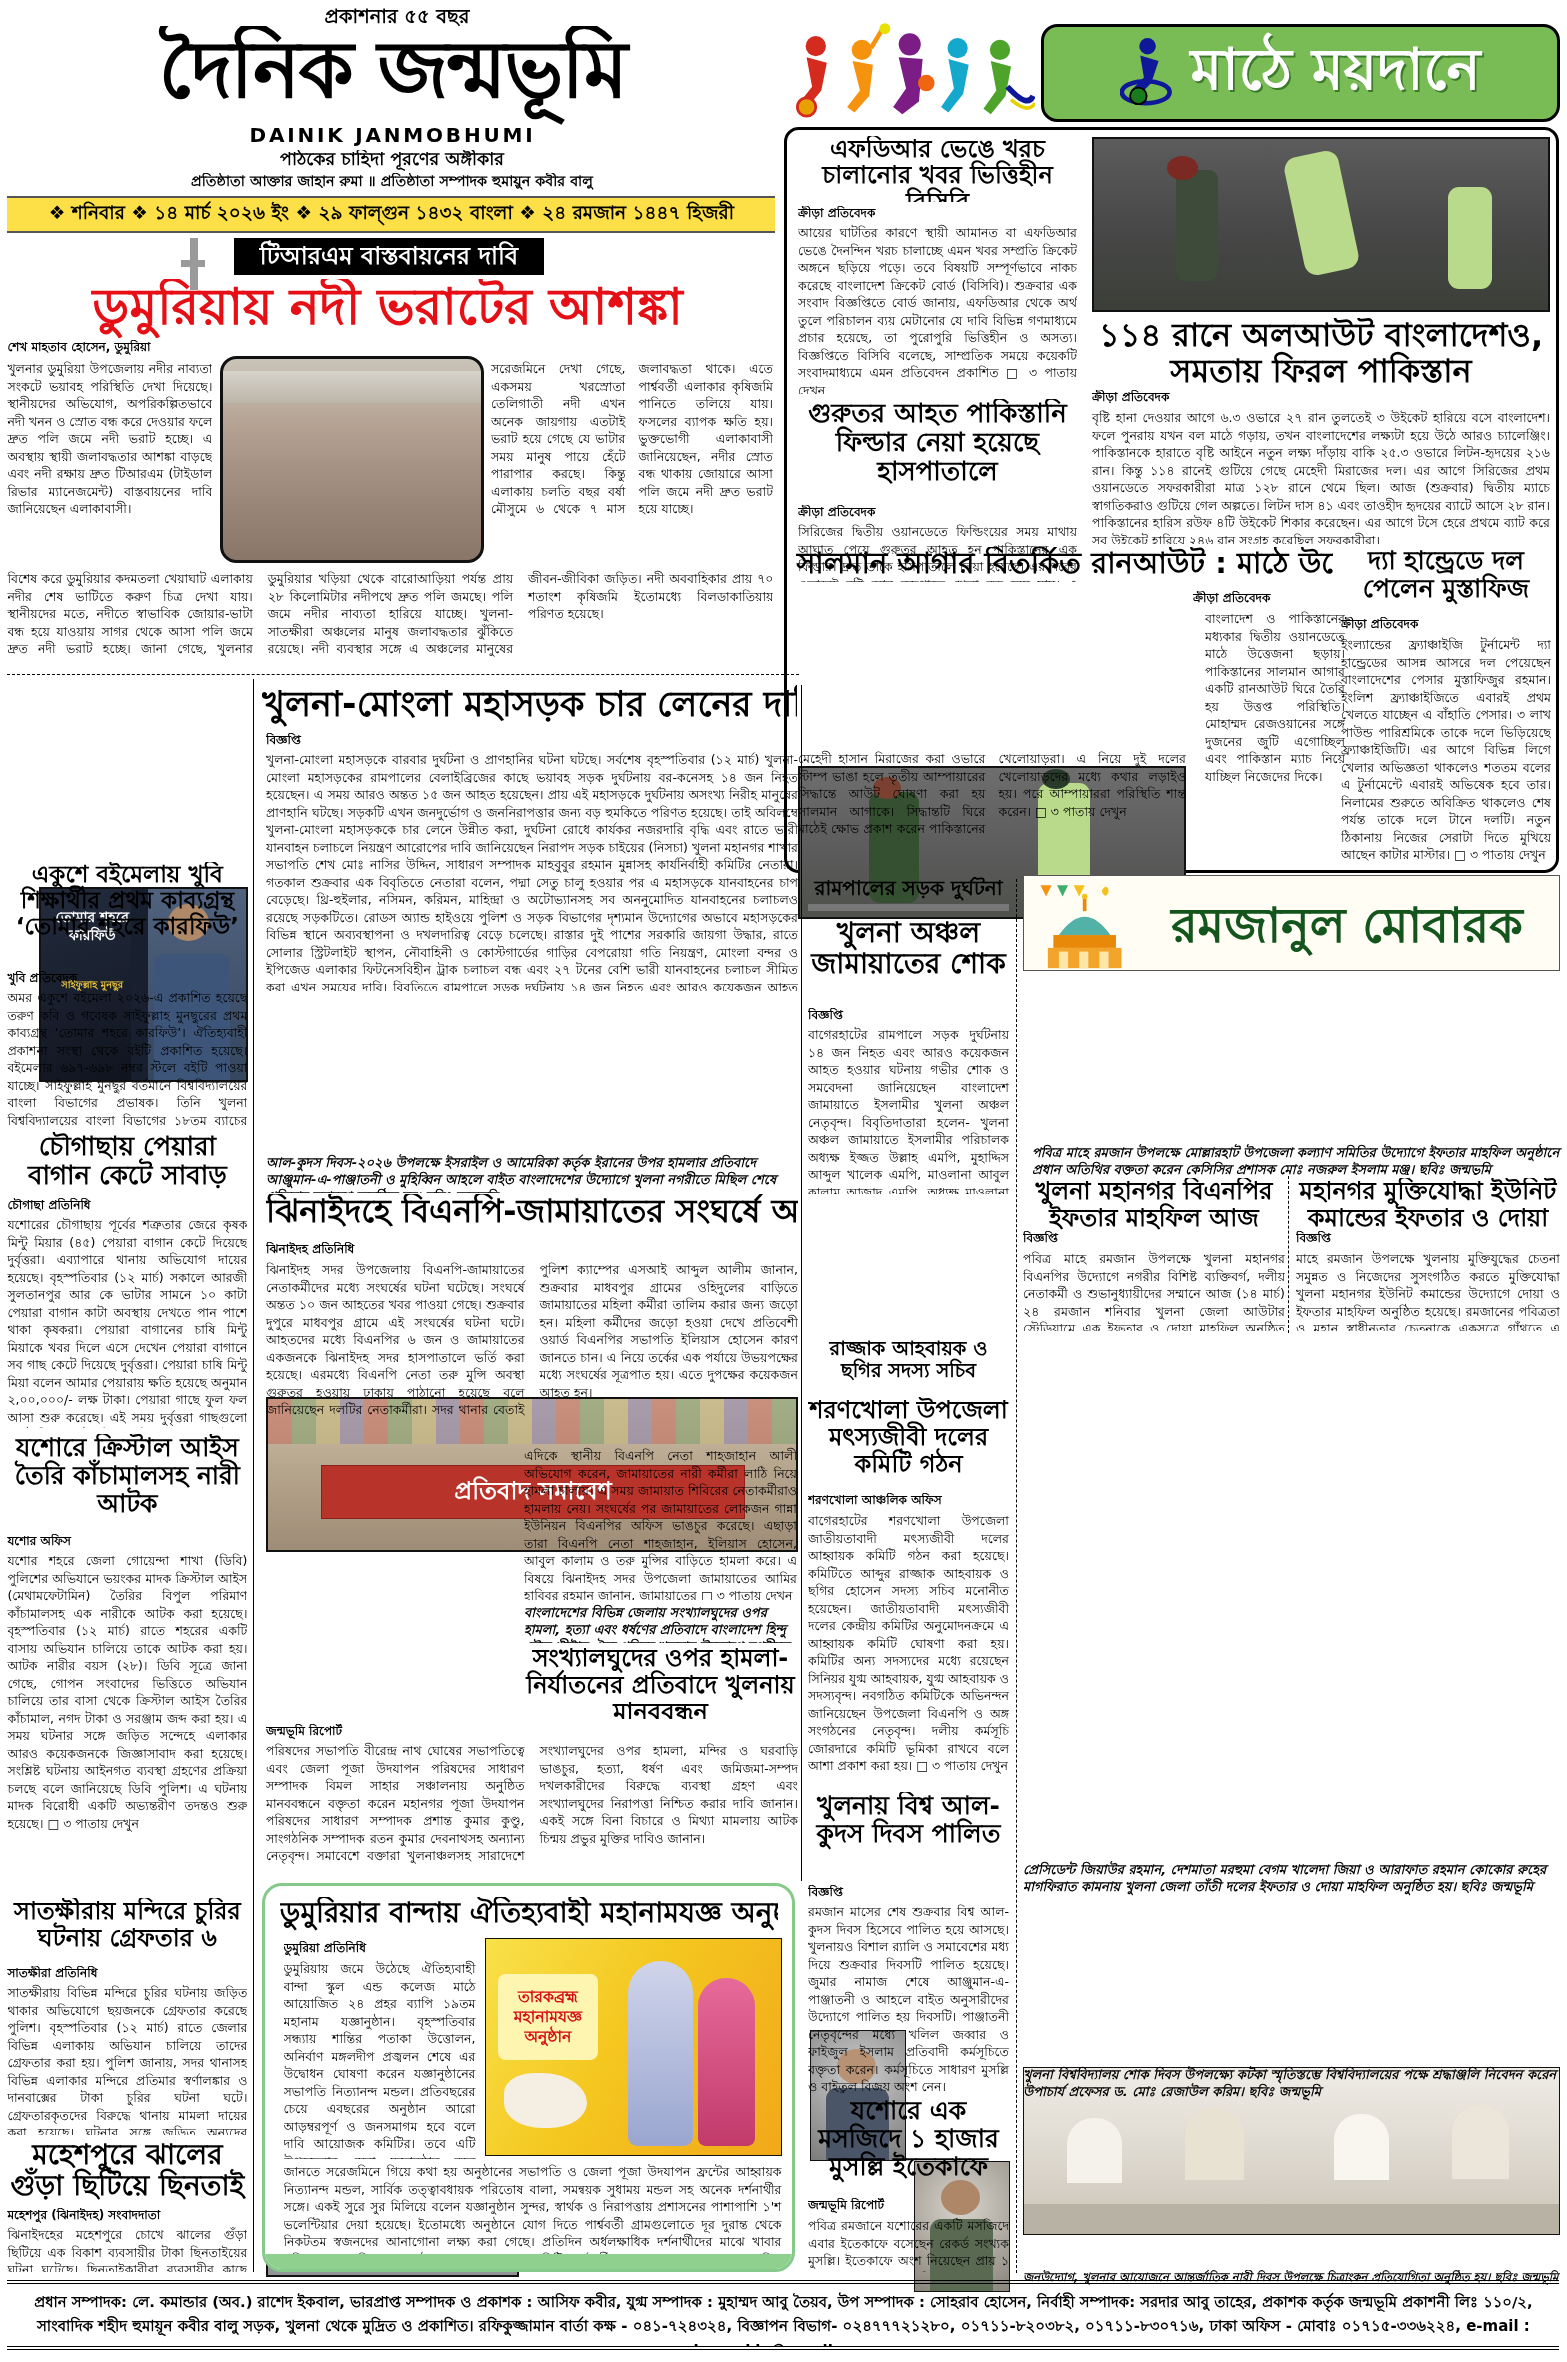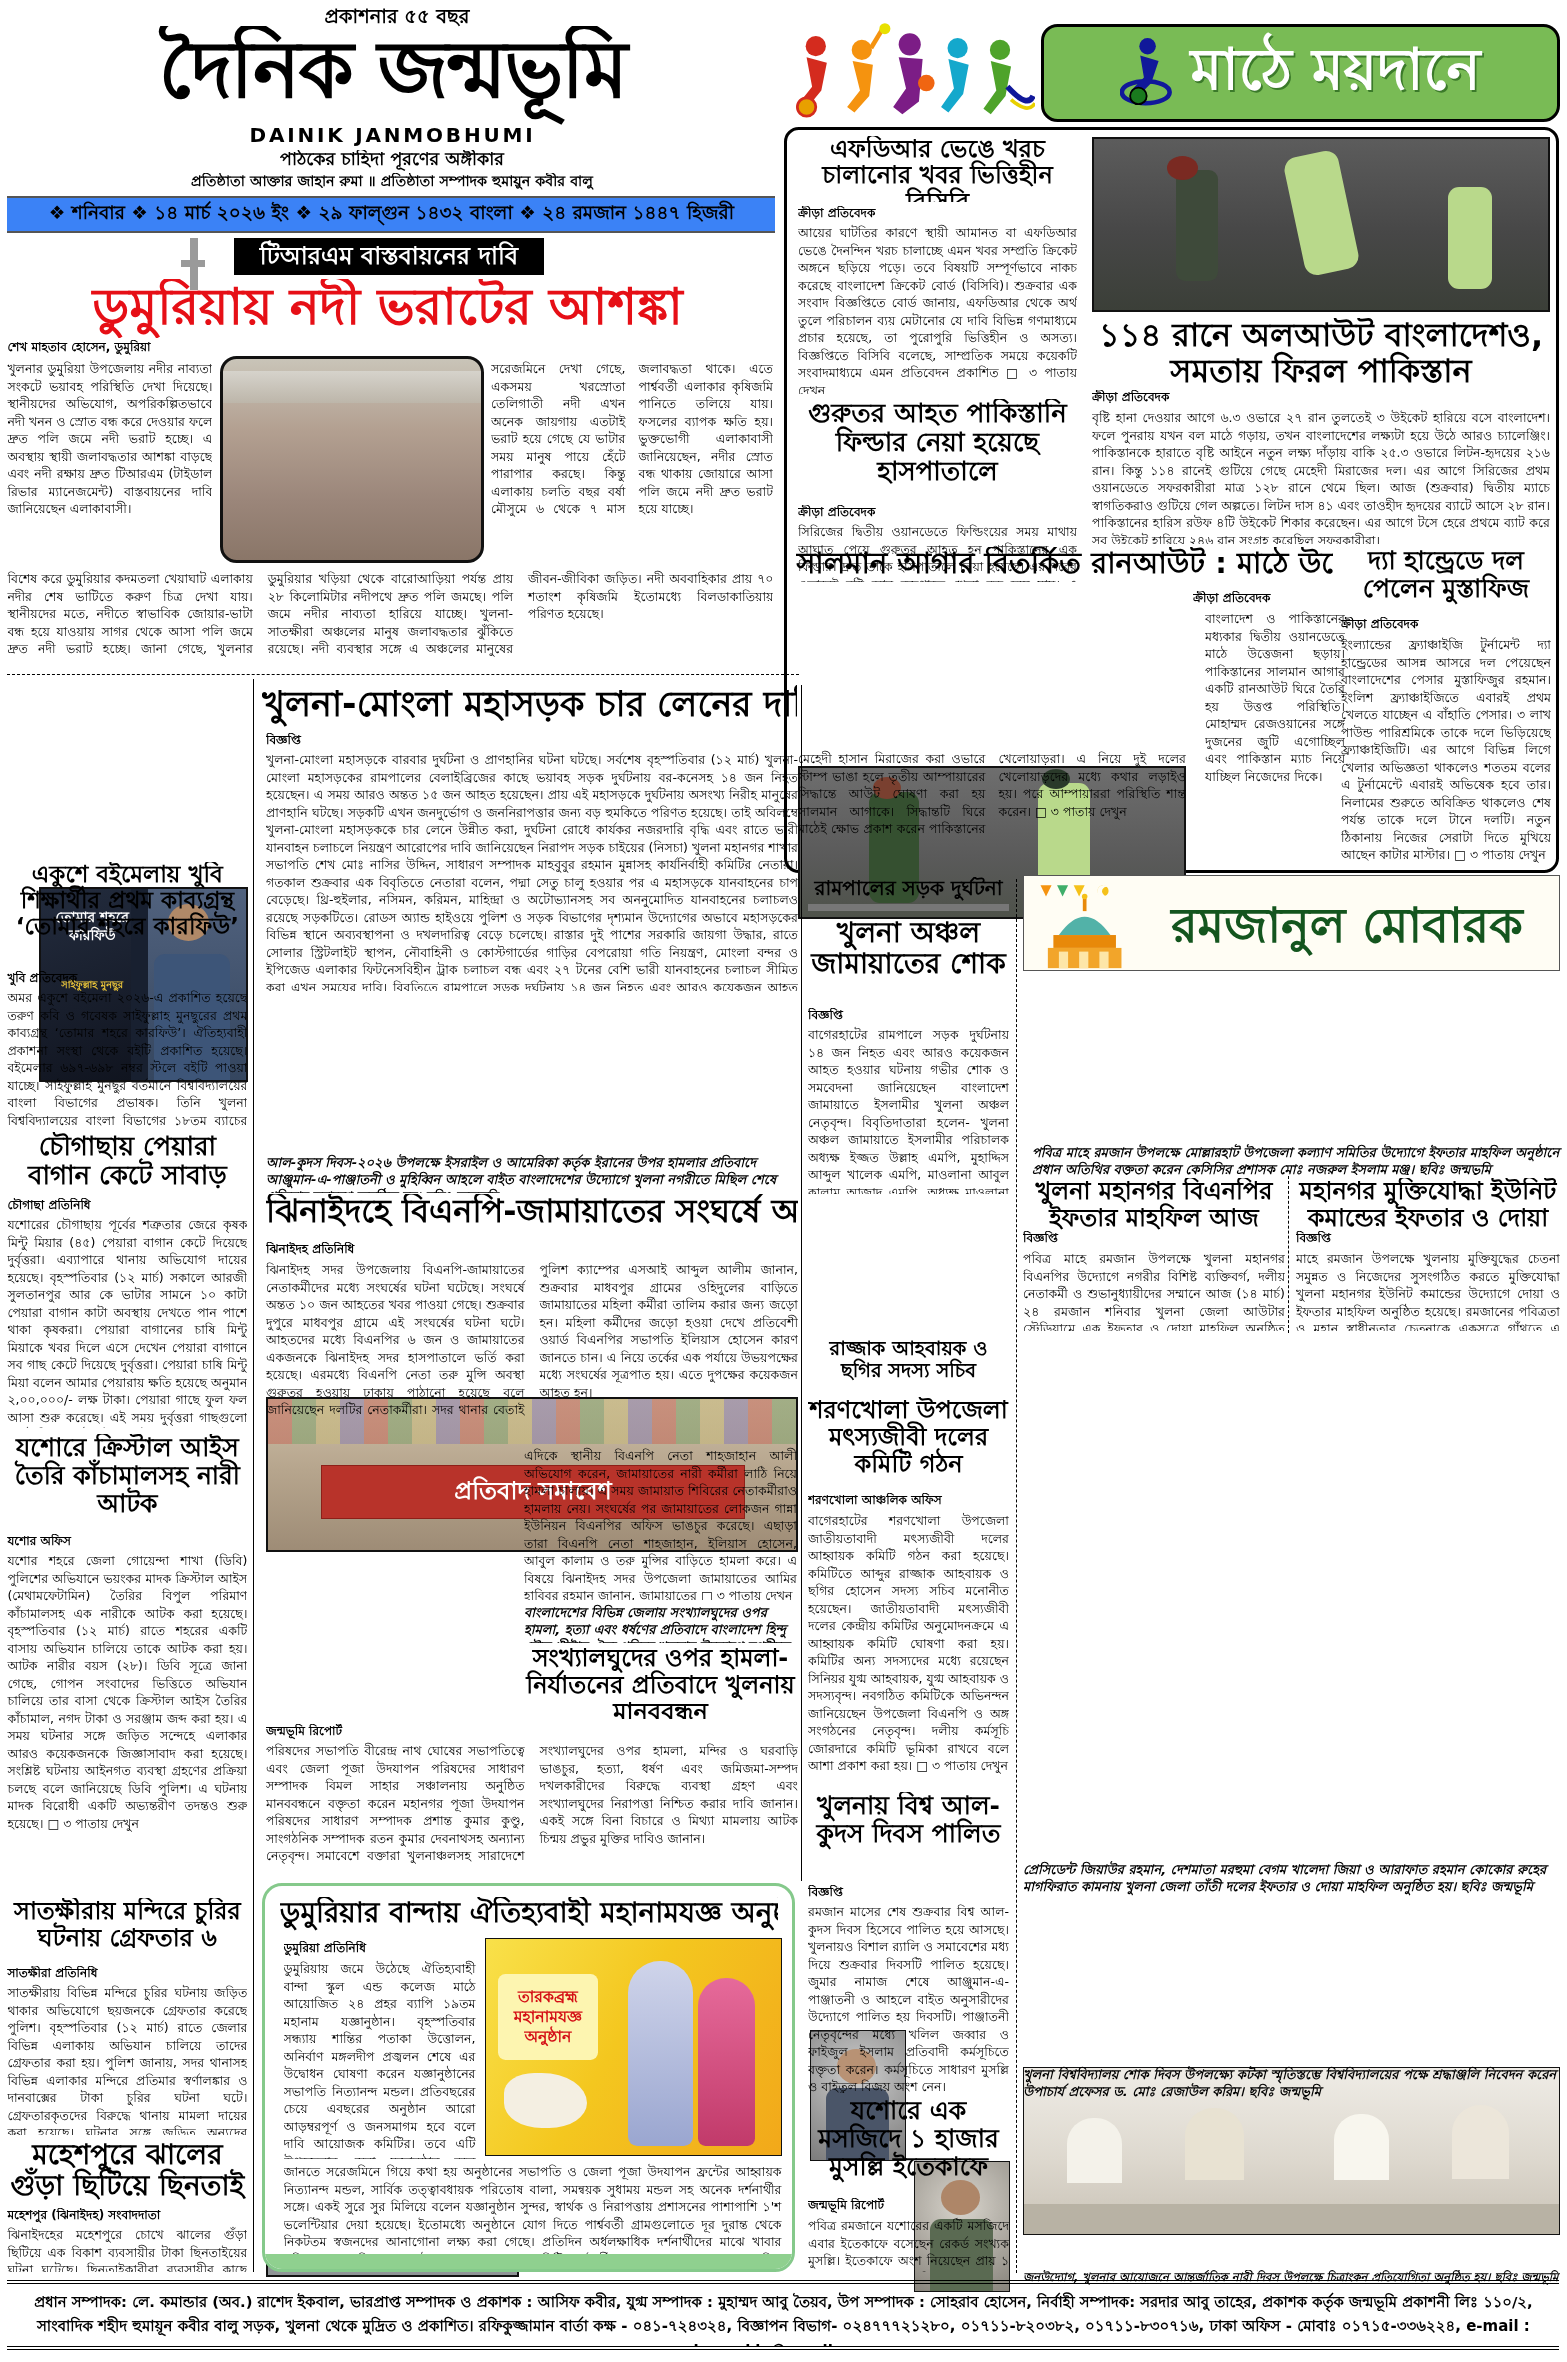--- a/index.html
+++ b/index.html
@@ -12,21 +12,21 @@
   .body{font-size:12.5px;text-align:justify;line-height:1.4;}
   .cap{font-size:13px;font-weight:bold;font-style:italic;line-height:1.32;}
   .kicker{background:#000;color:#fff;font-weight:bold;text-align:center;font-size:24px;line-height:37px;}
   .photo{border:2.8px solid #111;box-sizing:border-box;position:relative;}
   .vline{position:absolute;width:0;border-left:1.4px solid #000;}
   .vdash{position:absolute;width:0;border-left:1.8px dashed #000;}
   .hdash{position:absolute;height:0;border-top:1.8px dashed #000;}
   .sportsbox{position:absolute;border:3.2px solid #000;border-radius:14.8px;box-sizing:border-box;}
   .greenbanner{background:#79bb55;border:3.2px solid #000;border-radius:16.6px;box-sizing:border-box;
                display:flex;align-items:center;justify-content:center;}
-  .datebar{background:#3b82f6;border-top:2.8px double #555;border-bottom:2.8px double #555;
+  .datebar{background:#fde047;border-top:2.8px double #555;border-bottom:2.8px double #555;
            display:flex;align-items:center;justify-content:center;font-weight:bold;font-size:18.5px;}
   .greenbox{border:3.7px solid #85c98b;border-radius:20px;background:#fff;box-sizing:border-box;}
   .strip{position:absolute;left:0;right:0;bottom:0;height:14.8px;background:#8fd08f;border-radius:0 0 14.8px 14.8px;}
 </style>
 </head>
 <body>
 
 <div class="page">
 
   <div class="abs hl" style="left:277px;top:5.5px;width:240px;height:28px;font-size:19.4px;">প্রকাশনার ৫৫ বছর</div>

